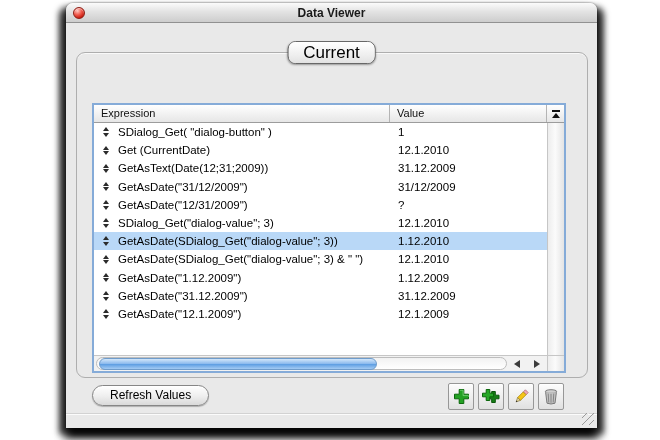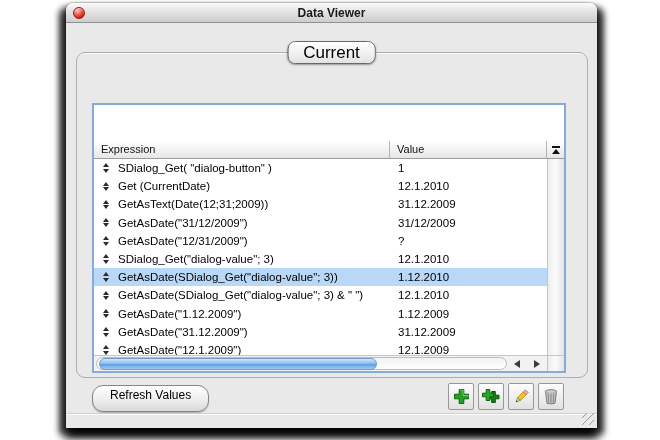--- a/index.html
+++ b/index.html
@@ -27,21 +27,21 @@
   .tab.selected{background:linear-gradient(#cfe3f9 0%,#a9cdf4 45%,#82b3ec 55%,#9ec7f3 100%);}
 
   .groupbox{position:absolute;left:10px;top:49px;right:9px;bottom:50px;
     border:1px solid #aeaeae;border-radius:9px;box-shadow:inset 0 1px 0 rgba(255,255,255,.7);z-index:1;}
 
   .description{position:absolute;left:31px;top:66px;font-size:12px;color:#000;z-index:2;}
 
   .table-wrap{position:absolute;left:26px;top:100px;width:474px;height:270px;
     border:2px solid #85abd8;background:#fff;z-index:2;display:flex;flex-direction:column;}
   .thead{display:flex;height:18px;background:linear-gradient(#ffffff,#e6e6e6);
-    border-bottom:1px solid #9c9c9c;font-size:11px;color:#111;flex:0 0 18px;margin-top:36px;}
+    border-bottom:1px solid #9c9c9c;font-size:11px;color:#111;flex:0 0 18px;}
   .th{line-height:17px;padding-left:7px;}
   .th-expr{width:296px;border-right:1px solid #b4b4b4;}
   .th-value{flex:1;border-right:1px solid #b4b4b4;}
   .th-corner{width:17px;display:flex;align-items:center;justify-content:center;flex:0 0 17px;}
   .sort-glyph{display:flex;flex-direction:column;align-items:center;}
   .sort-glyph .bar{width:8px;height:2px;background:#111;margin-bottom:1px;}
   .sort-glyph .tri{width:0;height:0;border-left:4px solid transparent;
     border-right:4px solid transparent;border-bottom:5px solid #111;}
 
   .tmain{display:flex;flex:1;min-height:0;}
@@ -68,21 +68,21 @@
     background:linear-gradient(#d3e7fa,#8fbcee 45%,#61a0e3 55%,#a4cbf4);}
   .scroll-arrows{display:flex;align-items:center;flex:0 0 40px;}
   .arrow-btn{width:20px;height:16px;display:flex;align-items:center;justify-content:center;}
   .arr-left{width:0;height:0;border-top:4px solid transparent;border-bottom:4px solid transparent;
     border-right:6px solid #3c3c3c;}
   .arr-right{width:0;height:0;border-top:4px solid transparent;border-bottom:4px solid transparent;
     border-left:6px solid #3c3c3c;}
   .hcorner{width:17px;flex:0 0 17px;border-left:1px solid #c6c6c6;
     background:linear-gradient(to right,#ededed,#fbfbfb 45%,#e4e4e4);}
 
-  .refresh-btn{position:absolute;left:26px;top:382px;height:27px;padding:0 17px;
+  .refresh-btn{position:absolute;left:26px;top:382px;height:21px;padding:0 17px;
     border:1px solid #868686;border-radius:11px;font-size:12px;color:#000;line-height:19px;
     background:linear-gradient(#ffffff,#eeeeee 55%,#d9d9d9);z-index:2;
     box-shadow:0 1px 1px rgba(0,0,0,.25), inset 0 1px 0 #fff;}
 
   .icon-btns{position:absolute;top:380px;left:382px;display:flex;gap:4px;z-index:2;}
   .icon-btn{width:26px;height:27px;border:1px solid #979797;border-radius:2px;
     background:linear-gradient(#fdfdfd,#ececec 60%,#e0e0e0);display:flex;
     align-items:center;justify-content:center;box-shadow:inset 0 1px 0 #fff;}
 
   .sep-line{position:absolute;left:0;right:0;top:410px;height:1px;background:#d2d2d2;

